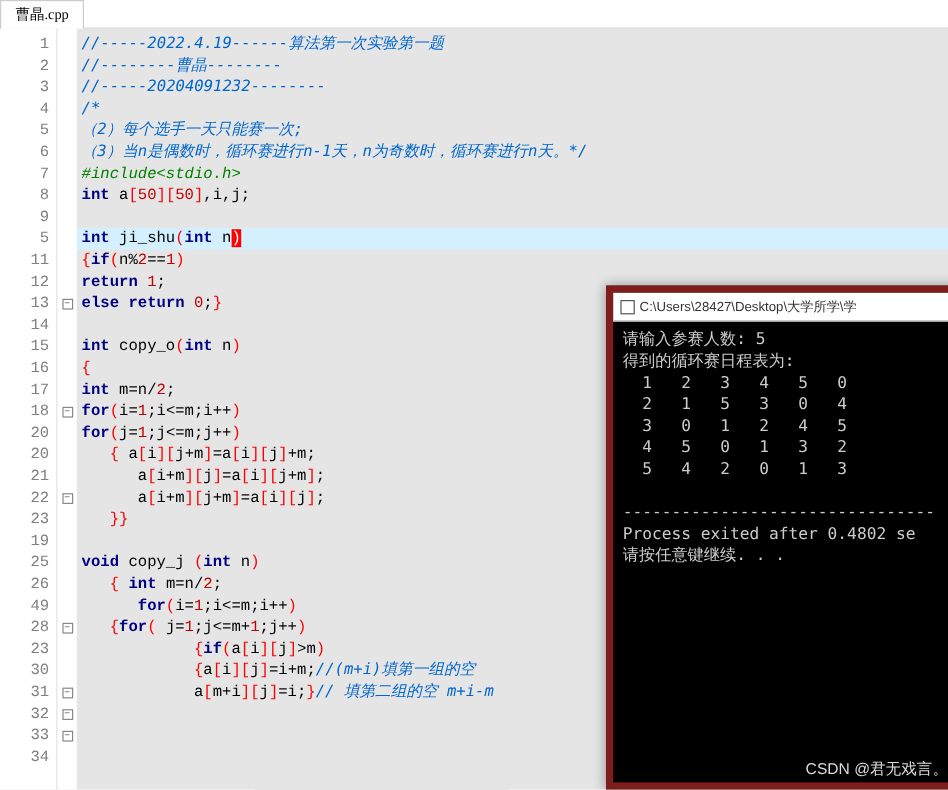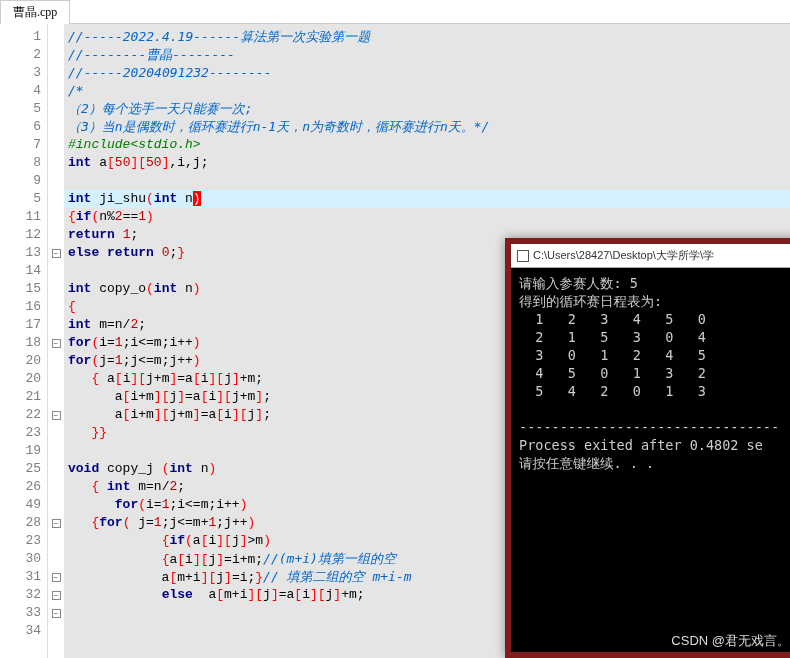--- a/index.html
+++ b/index.html
@@ -250,21 +250,20 @@
       <div class="code-line ">      a<span class="c-bracket">[</span>i+m<span class="c-bracket">][</span>j+m<span class="c-bracket">]</span>=a<span class="c-bracket">[</span>i<span class="c-bracket">][</span>j<span class="c-bracket">]</span>;</div>
       <div class="code-line ">   <span class="c-bracket">}}</span></div>
       <div class="code-line "></div>
       <div class="code-line "><span class="c-type">void</span> copy_j <span class="c-bracket">(</span><span class="c-type">int</span> n<span class="c-bracket">)</span></div>
       <div class="code-line ">   <span class="c-bracket">{</span> <span class="c-type">int</span> m=n/<span class="c-num">2</span>;</div>
       <div class="code-line ">      <span class="c-keyword">for</span><span class="c-bracket">(</span>i=<span class="c-num">1</span>;i&lt;=m;i++<span class="c-bracket">)</span></div>
       <div class="code-line ">   <span class="c-bracket">{</span><span class="c-keyword">for</span><span class="c-bracket">(</span> j=<span class="c-num">1</span>;j&lt;=m+<span class="c-num">1</span>;j++<span class="c-bracket">)</span></div>
       <div class="code-line ">            <span class="c-bracket">{</span><span class="c-keyword">if</span><span class="c-bracket">(</span>a<span class="c-bracket">[</span>i<span class="c-bracket">][</span>j<span class="c-bracket">]</span>&gt;m<span class="c-bracket">)</span></div>
       <div class="code-line ">            <span class="c-bracket">{</span>a<span class="c-bracket">[</span>i<span class="c-bracket">][</span>j<span class="c-bracket">]</span>=i+m;<span class="c-comment">//(m+i)填第一组的空</span></div>
       <div class="code-line ">            a<span class="c-bracket">[</span>m+i<span class="c-bracket">][</span>j<span class="c-bracket">]</span>=i;<span class="c-bracket">}</span><span class="c-comment">// 填第二组的空 m+i-m</span></div>
-      <div class="code-line ">            <span class="c-keyword">else</span>  a<span class="c-bracket">[</span>m+i<span class="c-bracket">][</span>j<span class="c-bracket">]</span>=a<span class="c-bracket">[</span>i<span class="c-bracket">][</span>j<span class="c-bracket">]</span>+m;</div>
     </div>
 </div>
 
 <div class="console">
   <div class="console-title">
     <span class="console-icon"></span>
     <span>C:\Users\28427\Desktop\大学所学\学</span>
   </div>
   <div class="console-body" id="console-body">请输入参赛人数: 5
 得到的循环赛日程表为:

